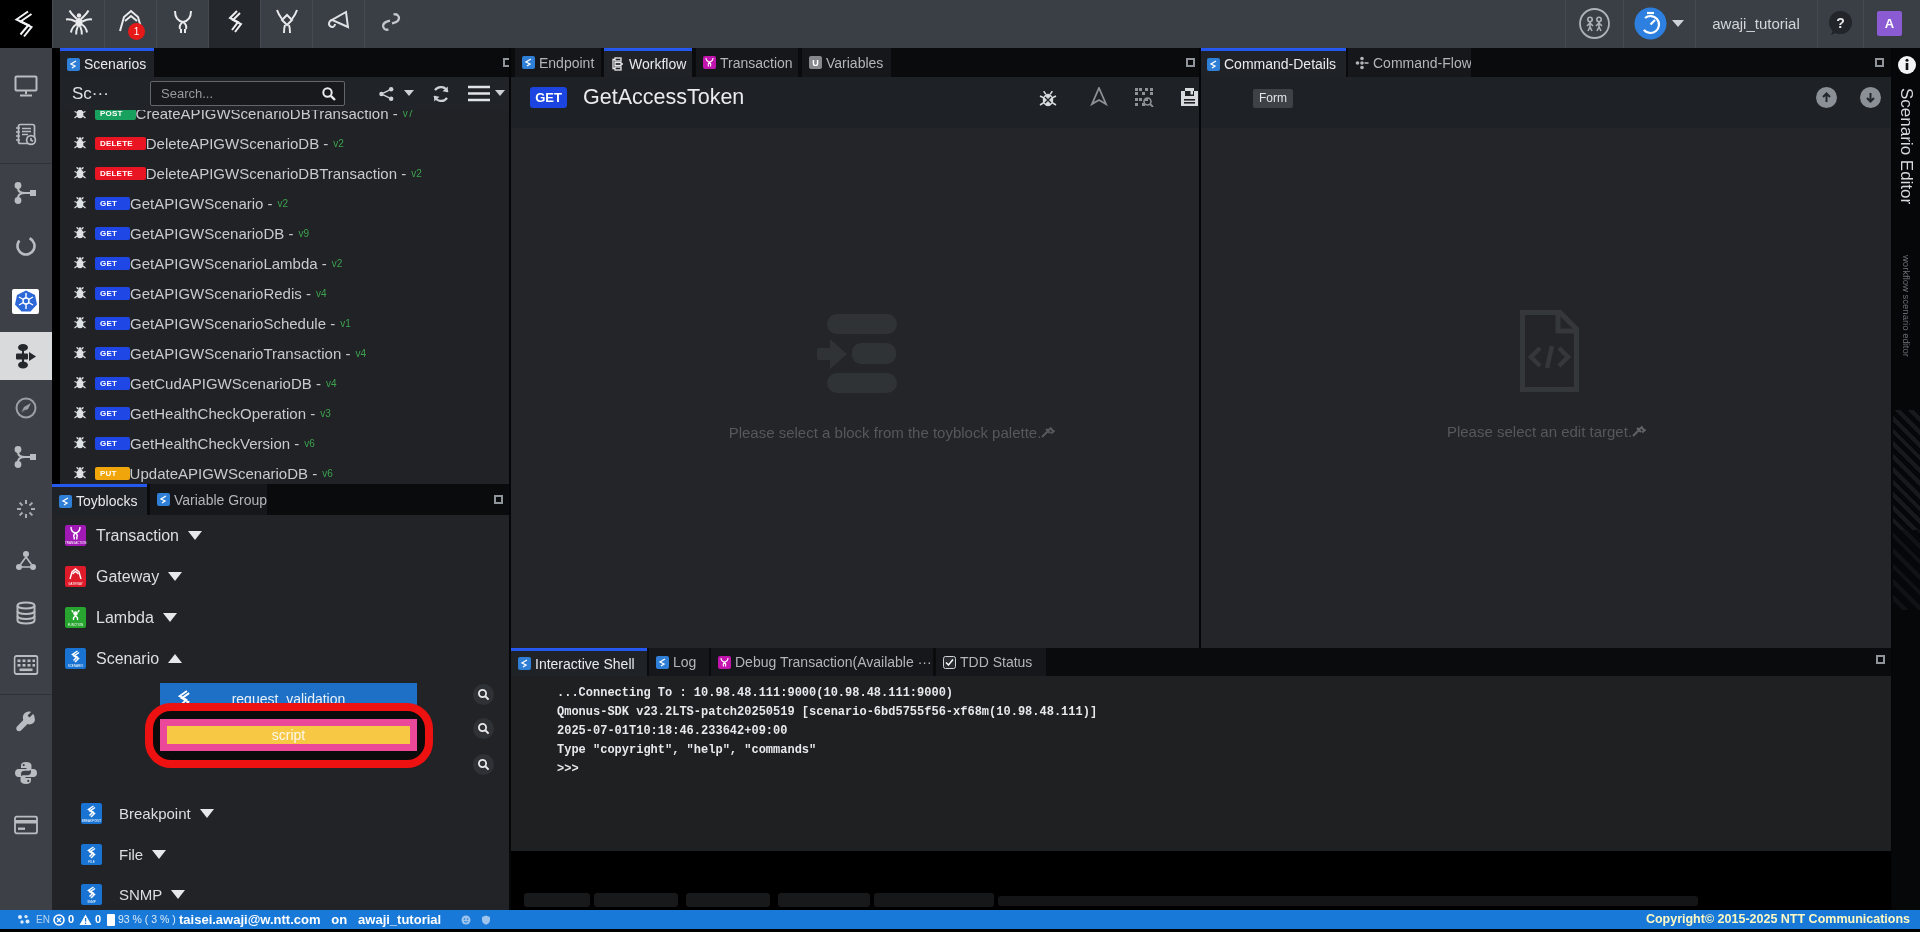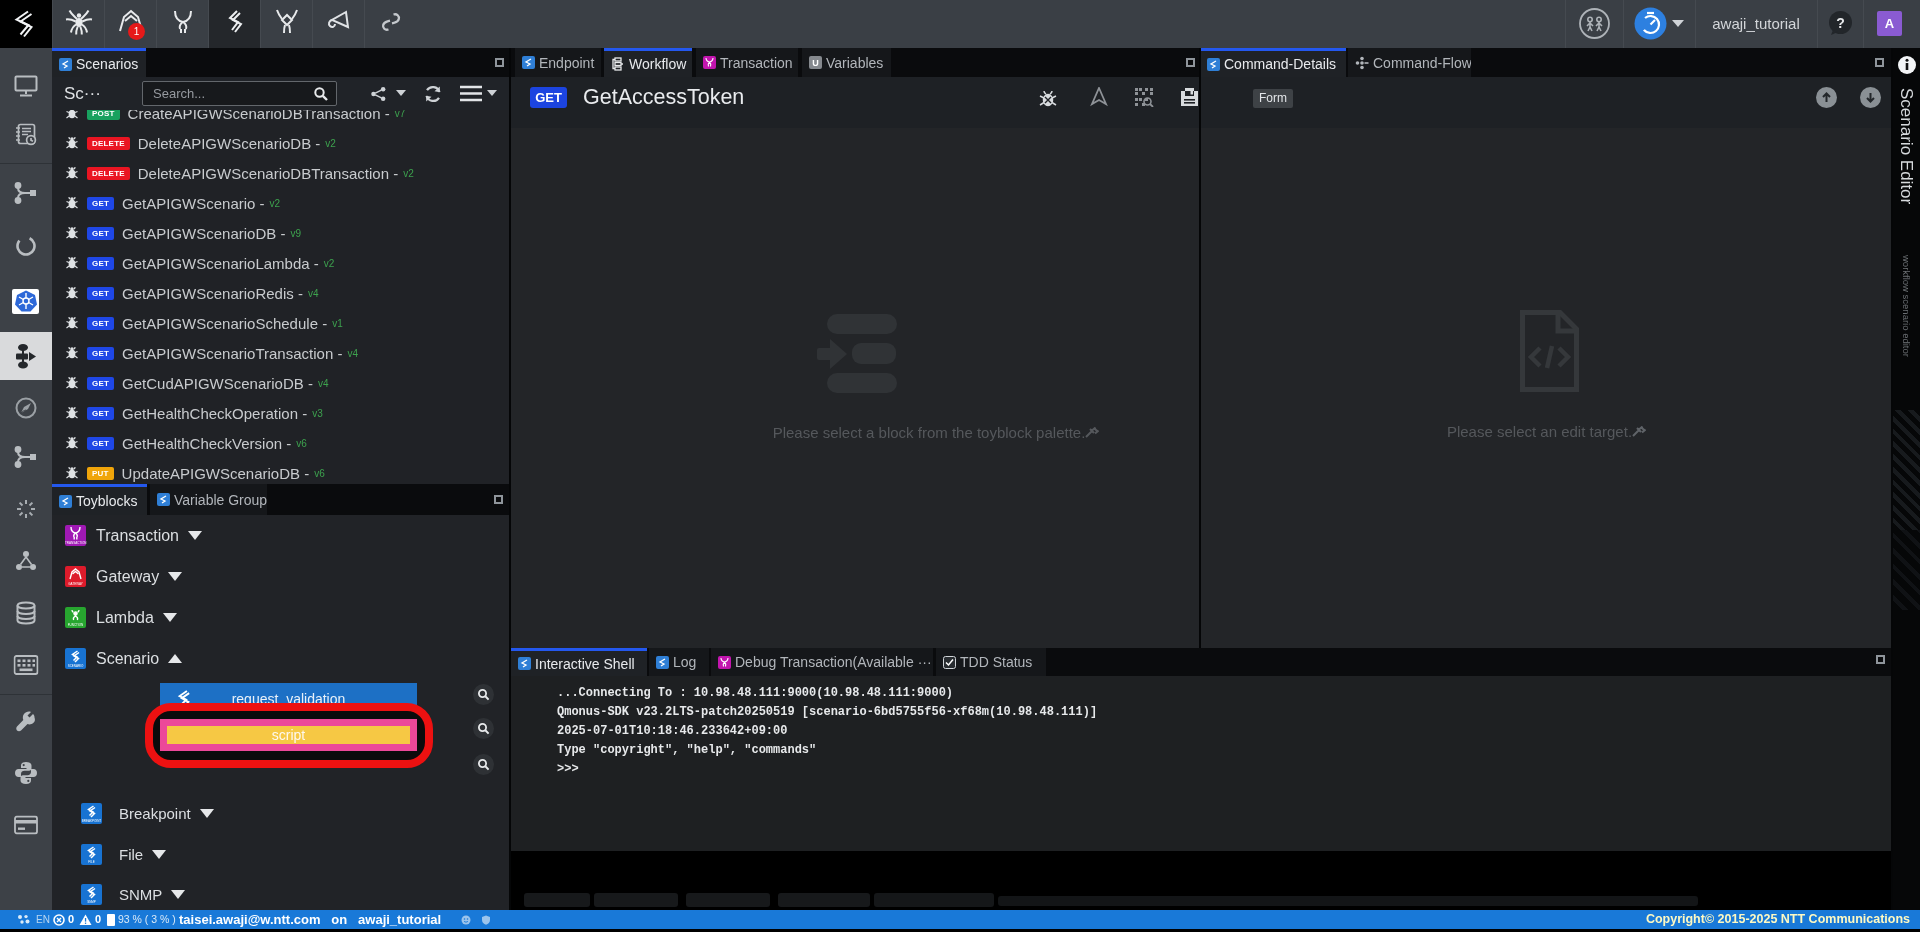--- a/index.html
+++ b/index.html
@@ -29,30 +29,30 @@
 
   
   .tabbar { background:#0a0b0d; }
   .tab { position:absolute; top:0; height:100%; display:flex; align-items:center; padding:0 7px;
      font-size:14px; color:#b2b6bb; background:#15171a; white-space:nowrap; overflow:hidden; }
   .tab.active { background:#1f2226; color:#e8eaed; border-top:3px solid #2458ee; }
   .tab .ic { margin-right:4px; display:flex; }
   .maxsq { position:absolute; width:9px; height:9px; border:2px solid #8f959b; }
 
   
-  #scen-panel { left:52px; top:48px; width:459px; height:436px; background:#202226; }
+  #scen-panel { left:60px; top:48px; width:459px; height:436px; background:#202226; }
   #scen-tabbar { left:0; top:0; width:459px; height:29px; }
   #scen-toolbar { left:0; top:29px; width:459px; height:33px; background:#202328; }
   #scen-title { position:absolute; left:12px; top:7px; color:#dfe2e5; font-size:17px; }
   #scen-search { position:absolute; left:90px; top:4px; width:195px; height:25px; background:#17191c;
      border:1px solid #63676c; border-radius:2px; color:#969aa0; font-size:13px; line-height:23px; padding-left:10px; }
   #scen-list { left:0; top:62px; width:459px; height:374px; overflow:hidden; }
   .row { position:absolute; left:12px; height:30px; display:flex; align-items:center; white-space:nowrap; }
   .chip { display:inline-block; border-radius:2px; color:#fff; font-weight:bold; font-size:8px;
-     padding:2px 5px 2px 5px; margin-right:8px; letter-spacing:.2px; }
+     padding:2px 13px 2px 5px; margin-right:0; letter-spacing:.2px; }
   .c-get { background:#1f47e6; } .c-del { background:#ea1522; }
   .c-post { background:#18a15e; } .c-put { background:#f0a50a; }
   .rname { color:#c8cbce; font-size:15px; }
   .rver { color:#3da24e; font-size:10px; margin-left:5px; }
   .bug { margin-right:7px; display:flex; }
 
   
   #toy-panel { left:52px; top:484px; width:459px; height:426px; background:#212327; }
   #toy-tabbar { left:0; top:0; width:459px; height:31px; }
   .cat { position:absolute; left:13px; display:flex; align-items:center; }
@@ -71,21 +71,21 @@
      border:8px solid #ed1111; border-radius:26px; background:#0b0b0c; }
 
   
   #center-panel { left:511px; top:48px; width:688px; height:600px; background:#232528; }
   #center-tabbar { left:0; top:0; width:688px; height:29px; }
   #center-header { left:0; top:29px; width:688px; height:51px; background:#1e2125; }
   #getchip { position:absolute; left:19px; top:10px; width:37px; height:21px; background:#1c44e0;
      border-radius:3px; color:#fff; font-weight:bold; font-size:13px; text-align:center; line-height:21px; }
   #cptitle { position:absolute; left:72px; top:8px; color:#e9ebee; font-size:21.5px; }
   .hico { position:absolute; top:10px; }
-  #center-canvas { left:0; top:80px; width:762px; height:520px; background:#232528;padding-left:44px; }
+  #center-canvas { left:0; top:80px; width:762px; height:520px; background:#232528; }
   .ph-pill { position:absolute; background:#303336; border-radius:10px; }
   .ph-text { position:absolute; width:100%; text-align:center; color:#55585c; font-size:15px; }
 
   
   #right-panel { left:1200px; top:48px; width:693px; height:600px; background:#232528; }
   #right-tabbar { left:0; top:0; width:693px; height:29px; }
   #right-toolbar { left:0; top:29px; width:693px; height:51px; background:#1e2125; }
   #formchip { position:absolute; left:53px; top:12px; width:40px; height:19px; background:#3e4246;
      border-radius:2px; color:#e2e5e8; font-size:12px; text-align:center; line-height:19px; }
   .circbtn { position:absolute; top:10px; width:21px; height:21px; border-radius:50%; background:#8a9095;

